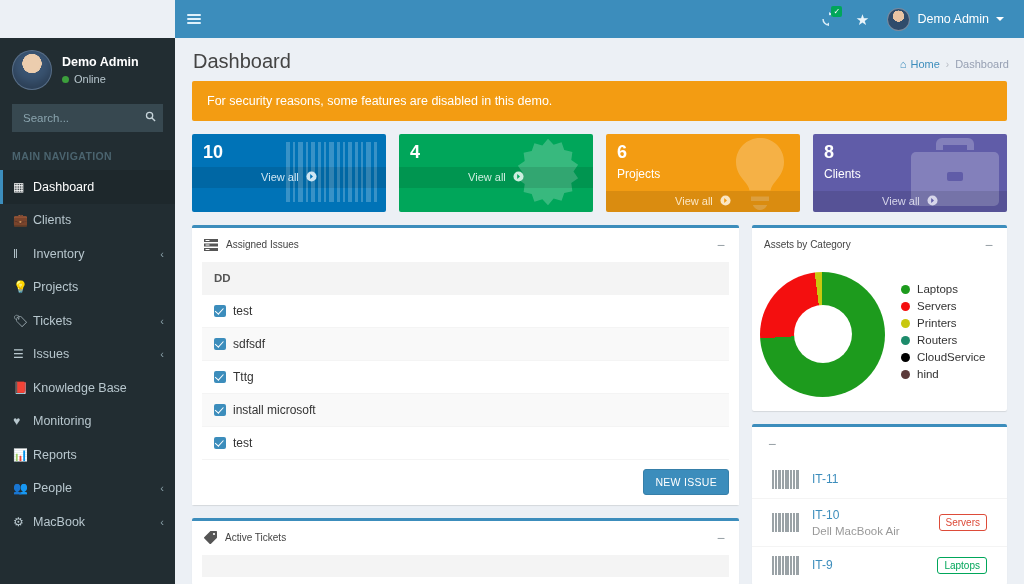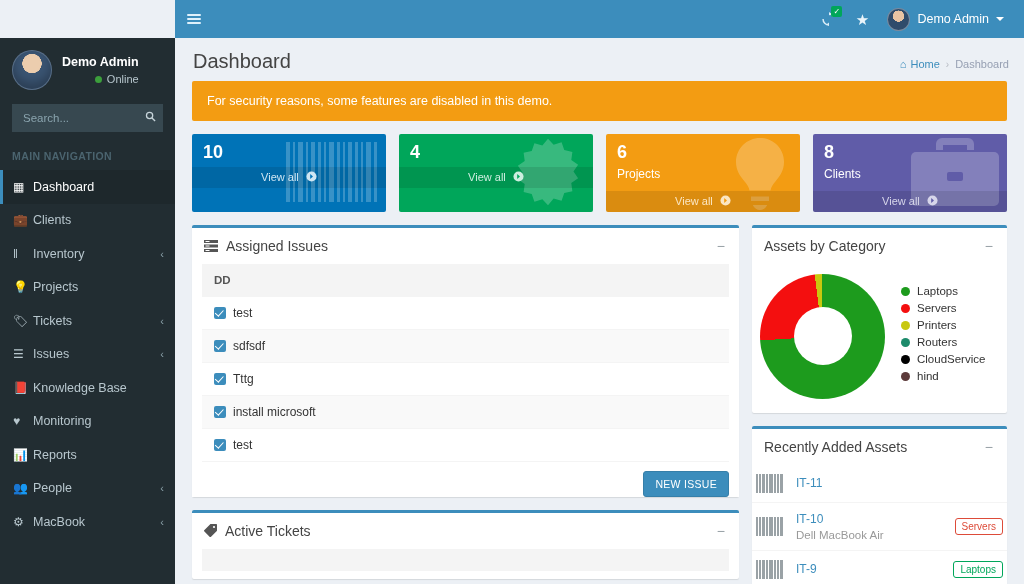--- a/index.html
+++ b/index.html
@@ -65,21 +65,21 @@
     background: #222d32; overflow: hidden;
   }
   .user-panel { display: flex; align-items: center; padding: 12px 8px 12px 12px; gap: 10px; }
   .avatar-lg {
     width: 40px; height: 40px; border-radius: 50%; flex: 0 0 auto;
     background: radial-gradient(circle at 50% 33%, #eccdae 0 30%, #3a5472 31% 100%);
     border: 1px solid rgba(255,255,255,.15);
     box-shadow: inset 0 -6px 10px rgba(0,0,0,.25);
   }
   .user-info .uname { color: #fff; font-size: 12.5px; font-weight: 700; margin-bottom: 4px; }
-  .user-info .ustatus { color: #b8c7ce; font-size: 11px; display: flex; align-items: center; gap: 5px; justify-content: flex-end; }
+  .user-info .ustatus { color: #b8c7ce; font-size: 11px; display: flex; align-items: center; gap: 5px; }
   .dot-online { width: 7px; height: 7px; border-radius: 50%; background: #3c9f3c; display: inline-block; }
 
   .search-wrap { margin: 2px 12px 12px; position: relative; }
   .search-input {
     width: 100%; height: 28px; background: #374850; border: 1px solid #374850;
     color: #b8c7ce; font-size: 11.5px; padding: 0 26px 0 10px;
     font-family: "Liberation Sans", sans-serif; outline: none;
   }
   .search-input::placeholder { color: #8aa4ae; }
   .search-btn {
@@ -143,21 +143,21 @@
   .col-left { flex: 0 0 547px; }
   .col-right { flex: 1 1 auto; }
 
   .box {
     background: #fff; border-top: 3px solid #3c8dbc; border-radius: 2px;
     box-shadow: 0 1px 1px rgba(0,0,0,.1); margin-bottom: 13px;
   }
   .box-header {
     display: flex; align-items: center; padding: 10px 10px 10px 12px; gap: 8px;
   }
-  .box-title { font-size: 14px; color: #444; font-weight: 400; flex: 1 1 auto; display: flex; align-items: center; gap: 8px; }
+  .box-title { font-size: 10px; color: #444; font-weight: 400; flex: 1 1 auto; display: flex; align-items: center; gap: 8px; }
   .box-title .bt-ico { color: #555; font-size: 12px; display: inline-flex; }
   .box-tools { display: flex; align-items: center; gap: 4px; }
   .btn-collapse {
     background: transparent; border: 0; color: #97a0a6; font-size: 14px; cursor: pointer;
     line-height: 1; padding: 0 4px;
   }
 
   .box-body { padding: 0 10px 0; }
   .issue-table { width: 100%; border-collapse: collapse; }
   .issue-table th {
@@ -171,21 +171,21 @@
   .chk {
     display: inline-block; width: 12px; height: 12px; background: #3c8dbc;
     border-radius: 2px; position: relative; margin-right: 7px; vertical-align: -2px;
     cursor: pointer;
   }
   .chk::after {
     content: ""; position: absolute; left: 3.4px; top: 1px; width: 3.5px; height: 6.5px;
     border: solid #fff; border-width: 0 1.8px 1.8px 0; transform: rotate(42deg);
   }
   .box-footer {
-    padding: 9px 10px 0; display: flex; justify-content: flex-end; background: #fff;
+    padding: 9px 10px 10px; display: flex; justify-content: flex-end; background: #fff;
   }
   .btn-primary {
     background: #3c8dbc; border: 1px solid #367fa9; color: #fff; font-size: 10.5px;
     padding: 6px 11px; border-radius: 3px; cursor: pointer; letter-spacing: .3px;
     font-family: "Liberation Sans", sans-serif;
   }
 
   
   .chart-row { display: flex; align-items: center; padding: 10px 10px 14px 8px; gap: 6px; }
   .donut-wrap { flex: 0 0 auto; position: relative; width: 125px; height: 125px; }
@@ -193,21 +193,21 @@
   .donut-hole {
     position: absolute; left: 50%; top: 50%; transform: translate(-50%,-50%);
     width: 58px; height: 58px; background: #fff; border-radius: 50%;
   }
   .legend { flex: 1 1 auto; padding-left: 10px; }
   .legend-item { display: flex; align-items: center; gap: 7px; font-size: 11.5px; color: #333; margin-bottom: 5px; }
   .legend-dot { width: 9px; height: 9px; border-radius: 50%; flex: 0 0 auto; }
 
   
   .asset-row {
-    display: flex; align-items: center; gap: 13px; padding: 9px 4px;
+    display: flex; align-items: center; gap: 13px; padding: 9px 20px;
     border-bottom: 1px solid #f4f4f4;
   }
   .barcode { display: flex; gap: 1px; flex: 0 0 auto; align-items: flex-end; height: 19px; }
   .barcode i { display: block; width: 2px; height: 19px; background: #9aa2a6; }
   .asset-main { flex: 1 1 auto; min-width: 0; }
   .asset-id { color: #3c8dbc; font-size: 12px; cursor: pointer; }
   .asset-sub { color: #999; font-size: 11.5px; margin-top: 3px; }
   .badge-out {
     font-size: 10px; padding: 2px 6px; border-radius: 3px; border: 1px solid; background: #fff;
     white-space: nowrap; flex: 0 0 auto;
@@ -556,23 +556,20 @@
               <div class="legend-item">
                 <span class="legend-dot" style="background:#5c3a3a"></span>
                 <span>hind</span>
               </div>
             </div>
           </div>
         </div>
 
         <div class="box">
           <div class="box-header">
-            <div class="box-title">
-              <span>Recently Added Assets</span>
-            </div>
             <div class="box-tools">
               <button class="btn-collapse">−</button>
             </div>
           </div>
 
           <div class="asset-row">
             <span class="barcode">
                 <i></i>
                 <i></i>
                 <i style="width:3px"></i>

